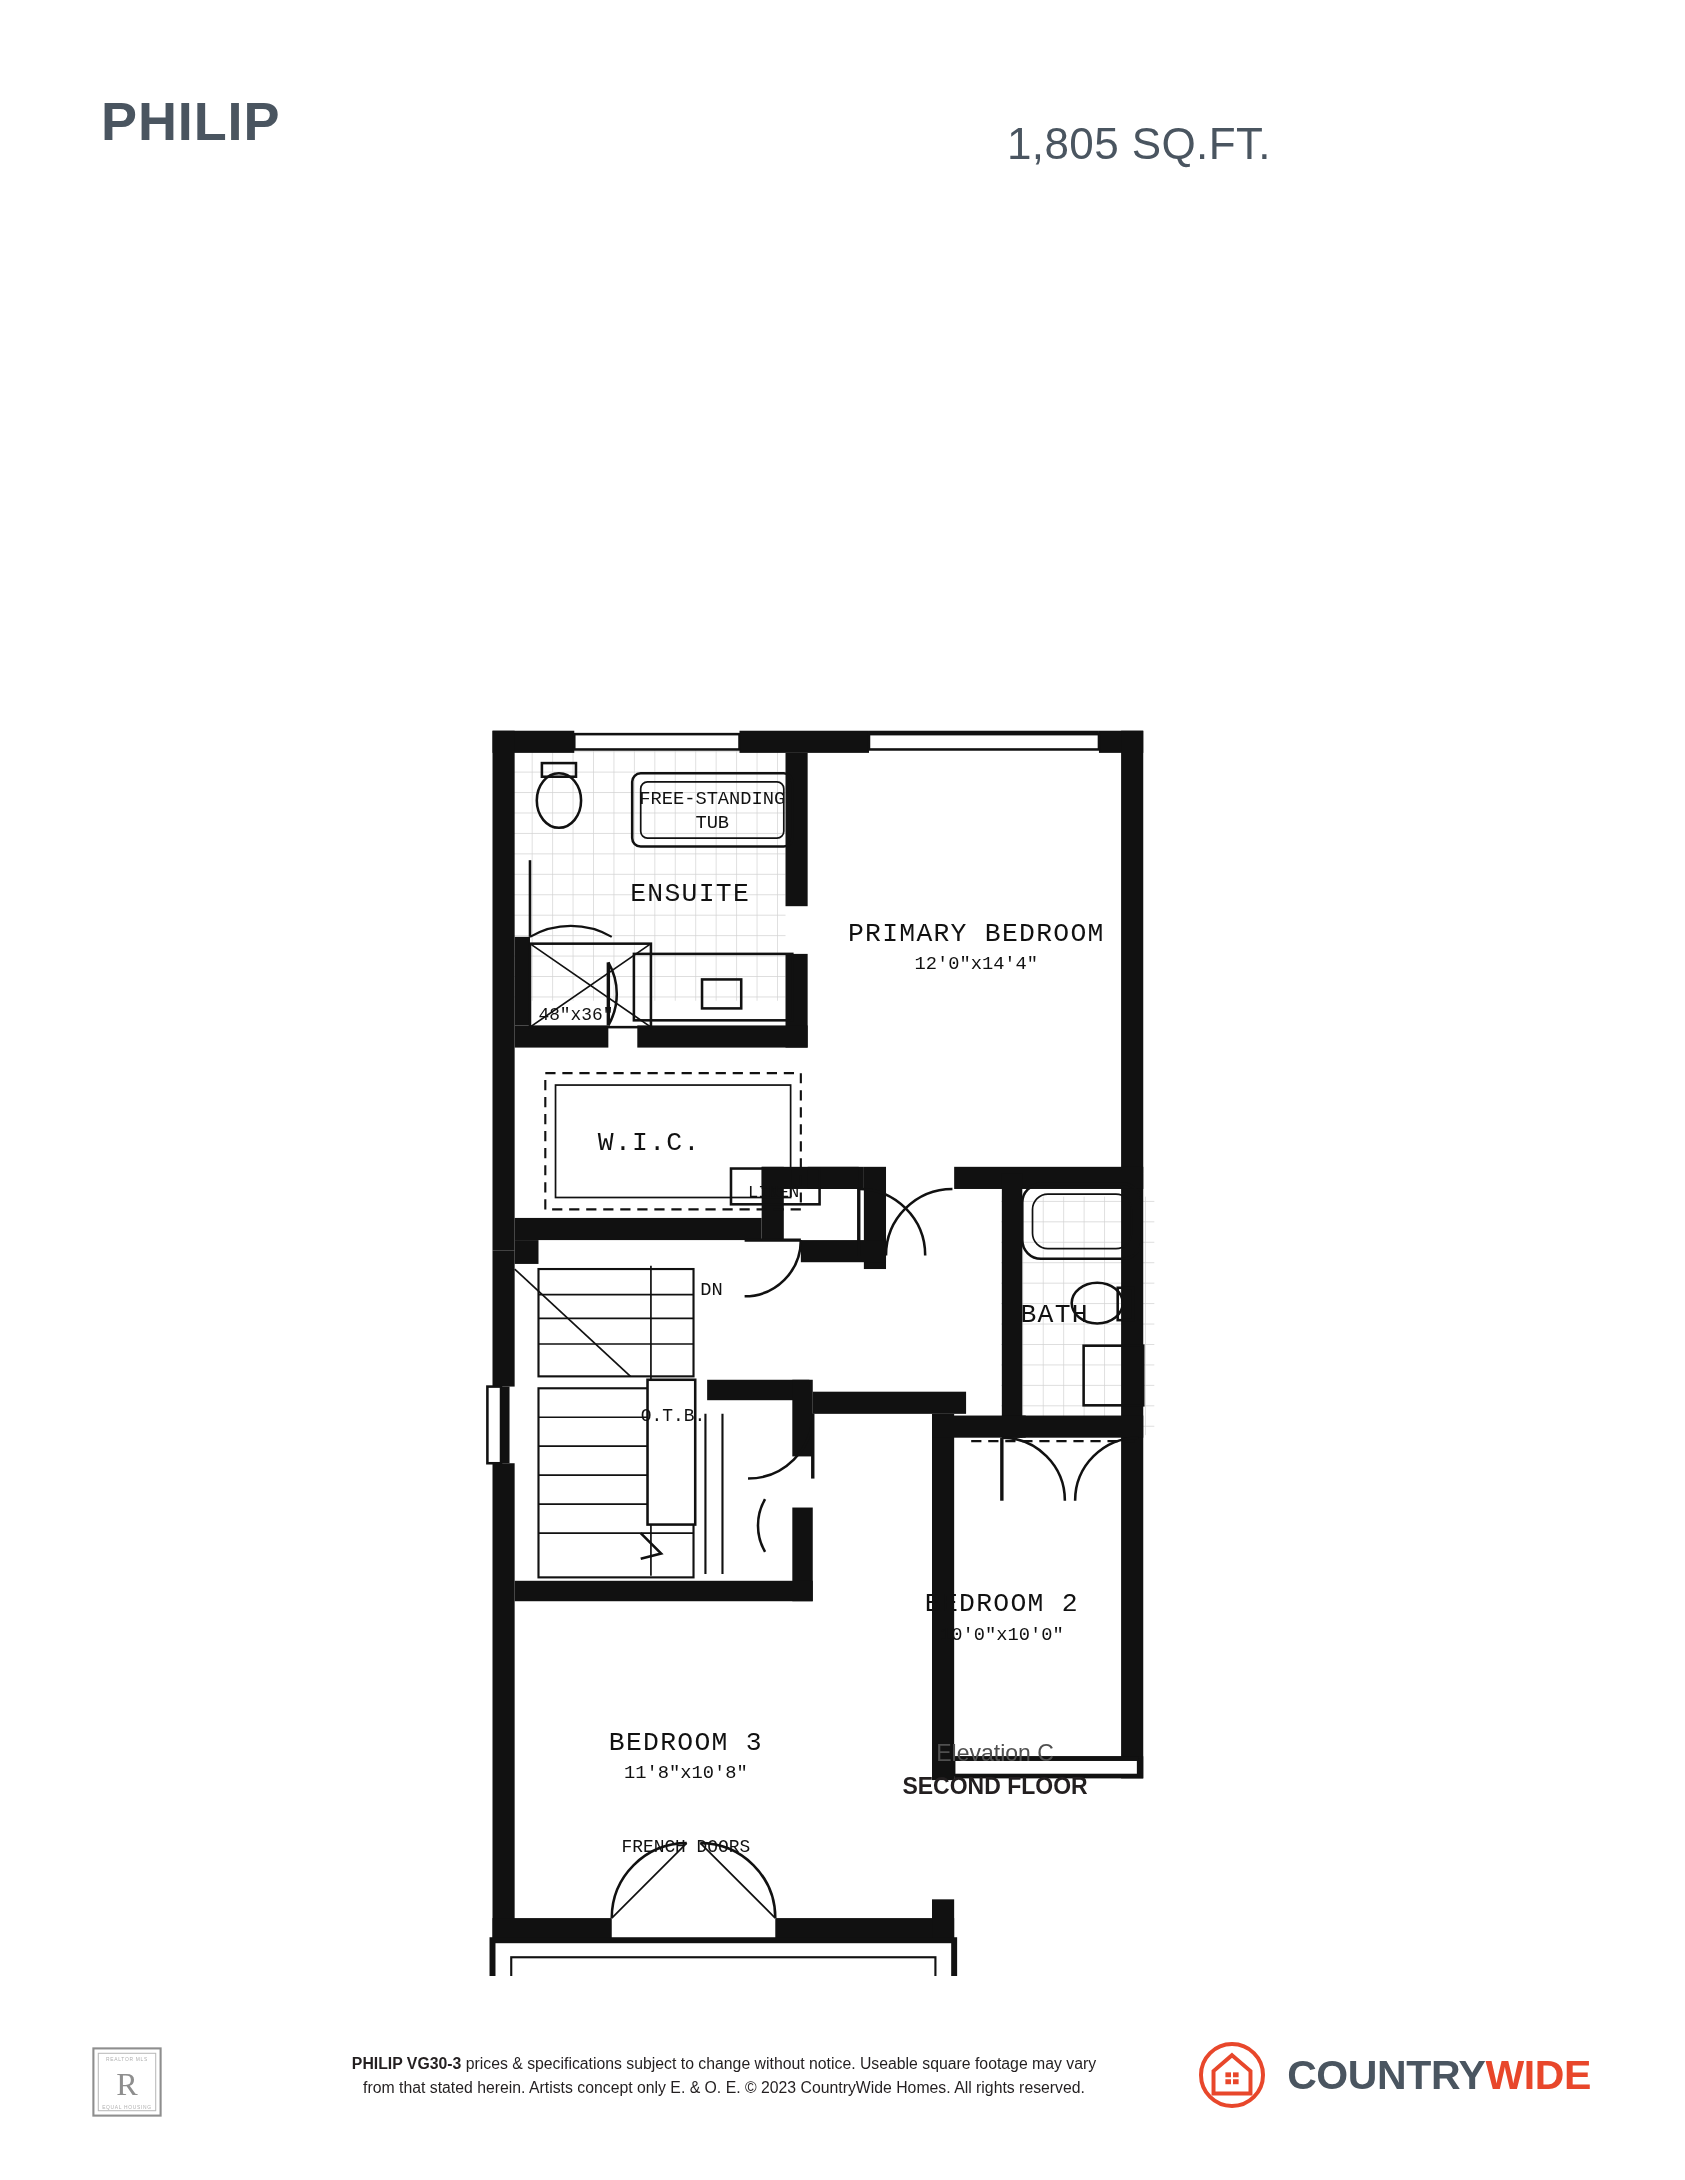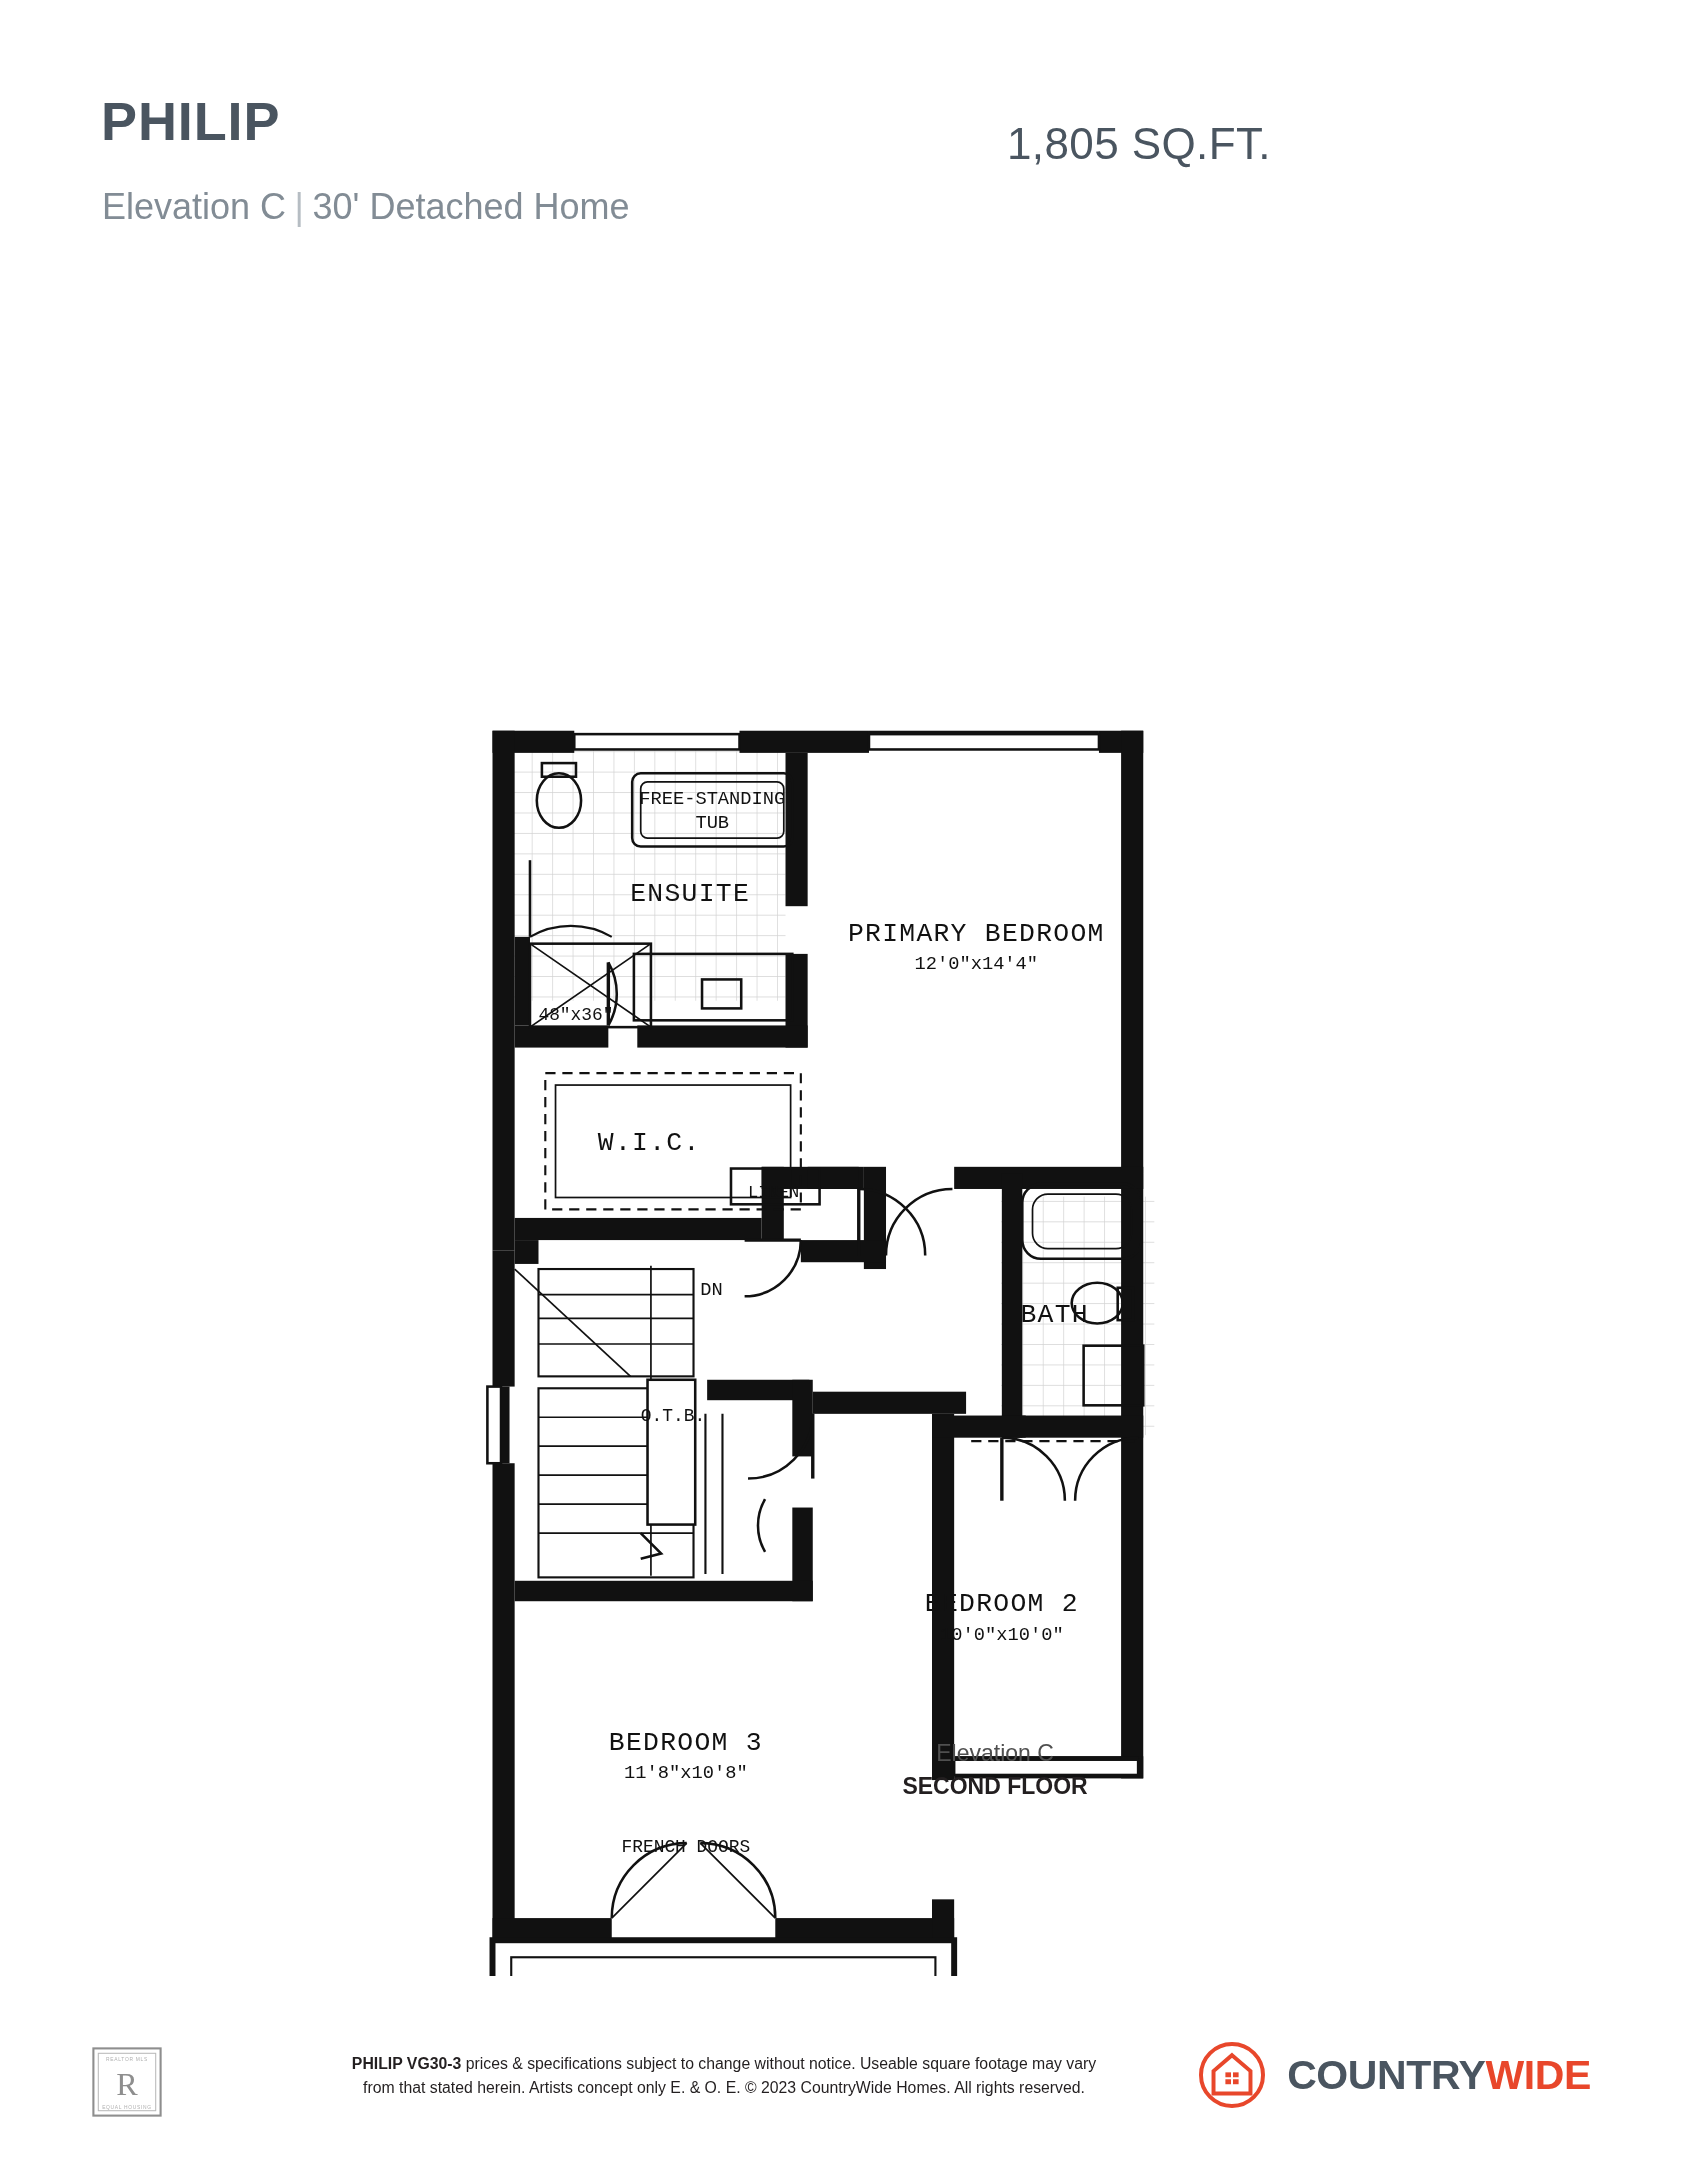--- a/index.html
+++ b/index.html
@@ -111,23 +111,20 @@
     white-space: nowrap;
   }
   .brand-text .wide { color: #e8472b; }
   .brand-text .country { color: #4a5560; }
 </style>
 </head>
 <body>
 
 <div class="header">
   <div class="model-name">PHILIP</div>
-  <div class="model-sub">
-    <span>Elevation C</span><span class="divider">|</span><span>30' Detached Home</span>
-  </div>
   <div class="sqft">1,805 SQ.FT.</div>
 </div>
 
 <div class="plan">
 <svg width="1686" height="1695" viewBox="0 0 1979 1990" xmlns="http://www.w3.org/2000/svg">
   <defs>
     <pattern id="tilePat" width="24" height="24" patternUnits="userSpaceOnUse">
       <rect width="24" height="24" fill="#ffffff"></rect>
       <path d="M24 0 L0 0 L0 24" fill="none" stroke="#d2d2d2" stroke-width="1.6"></path>
     </pattern>

